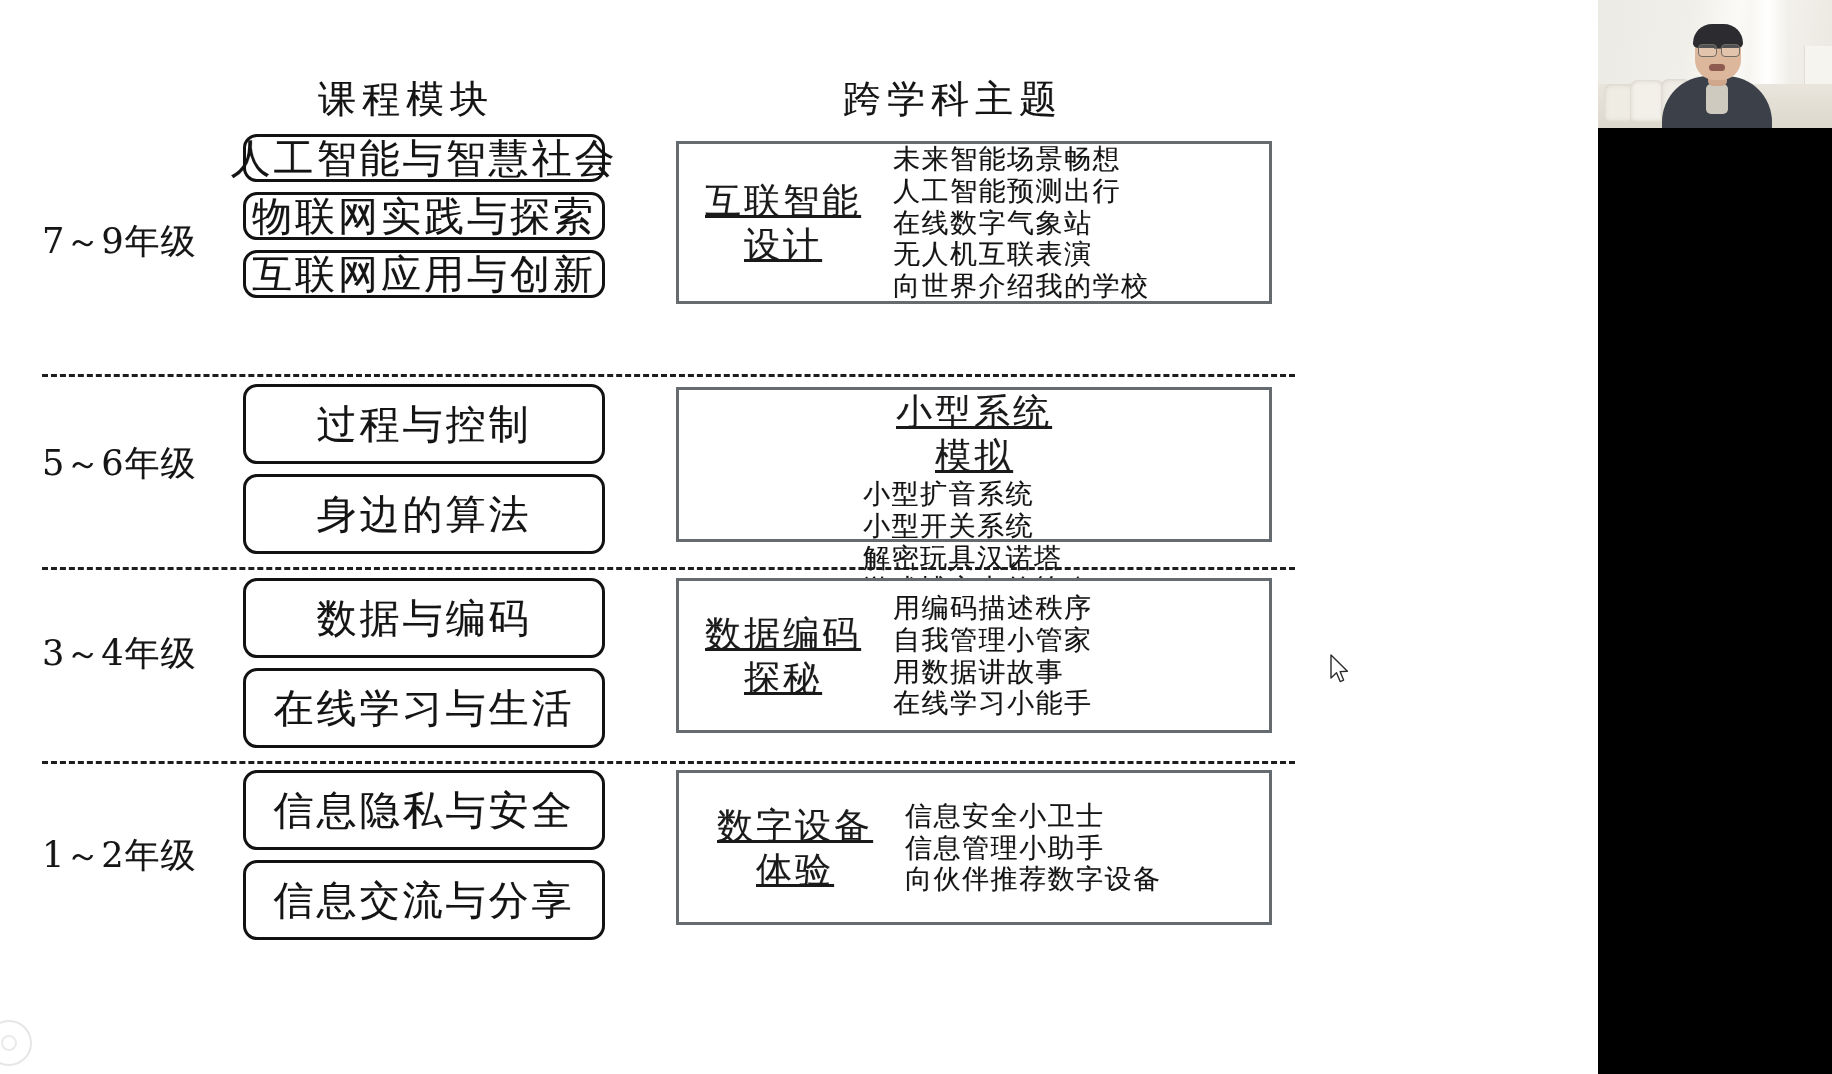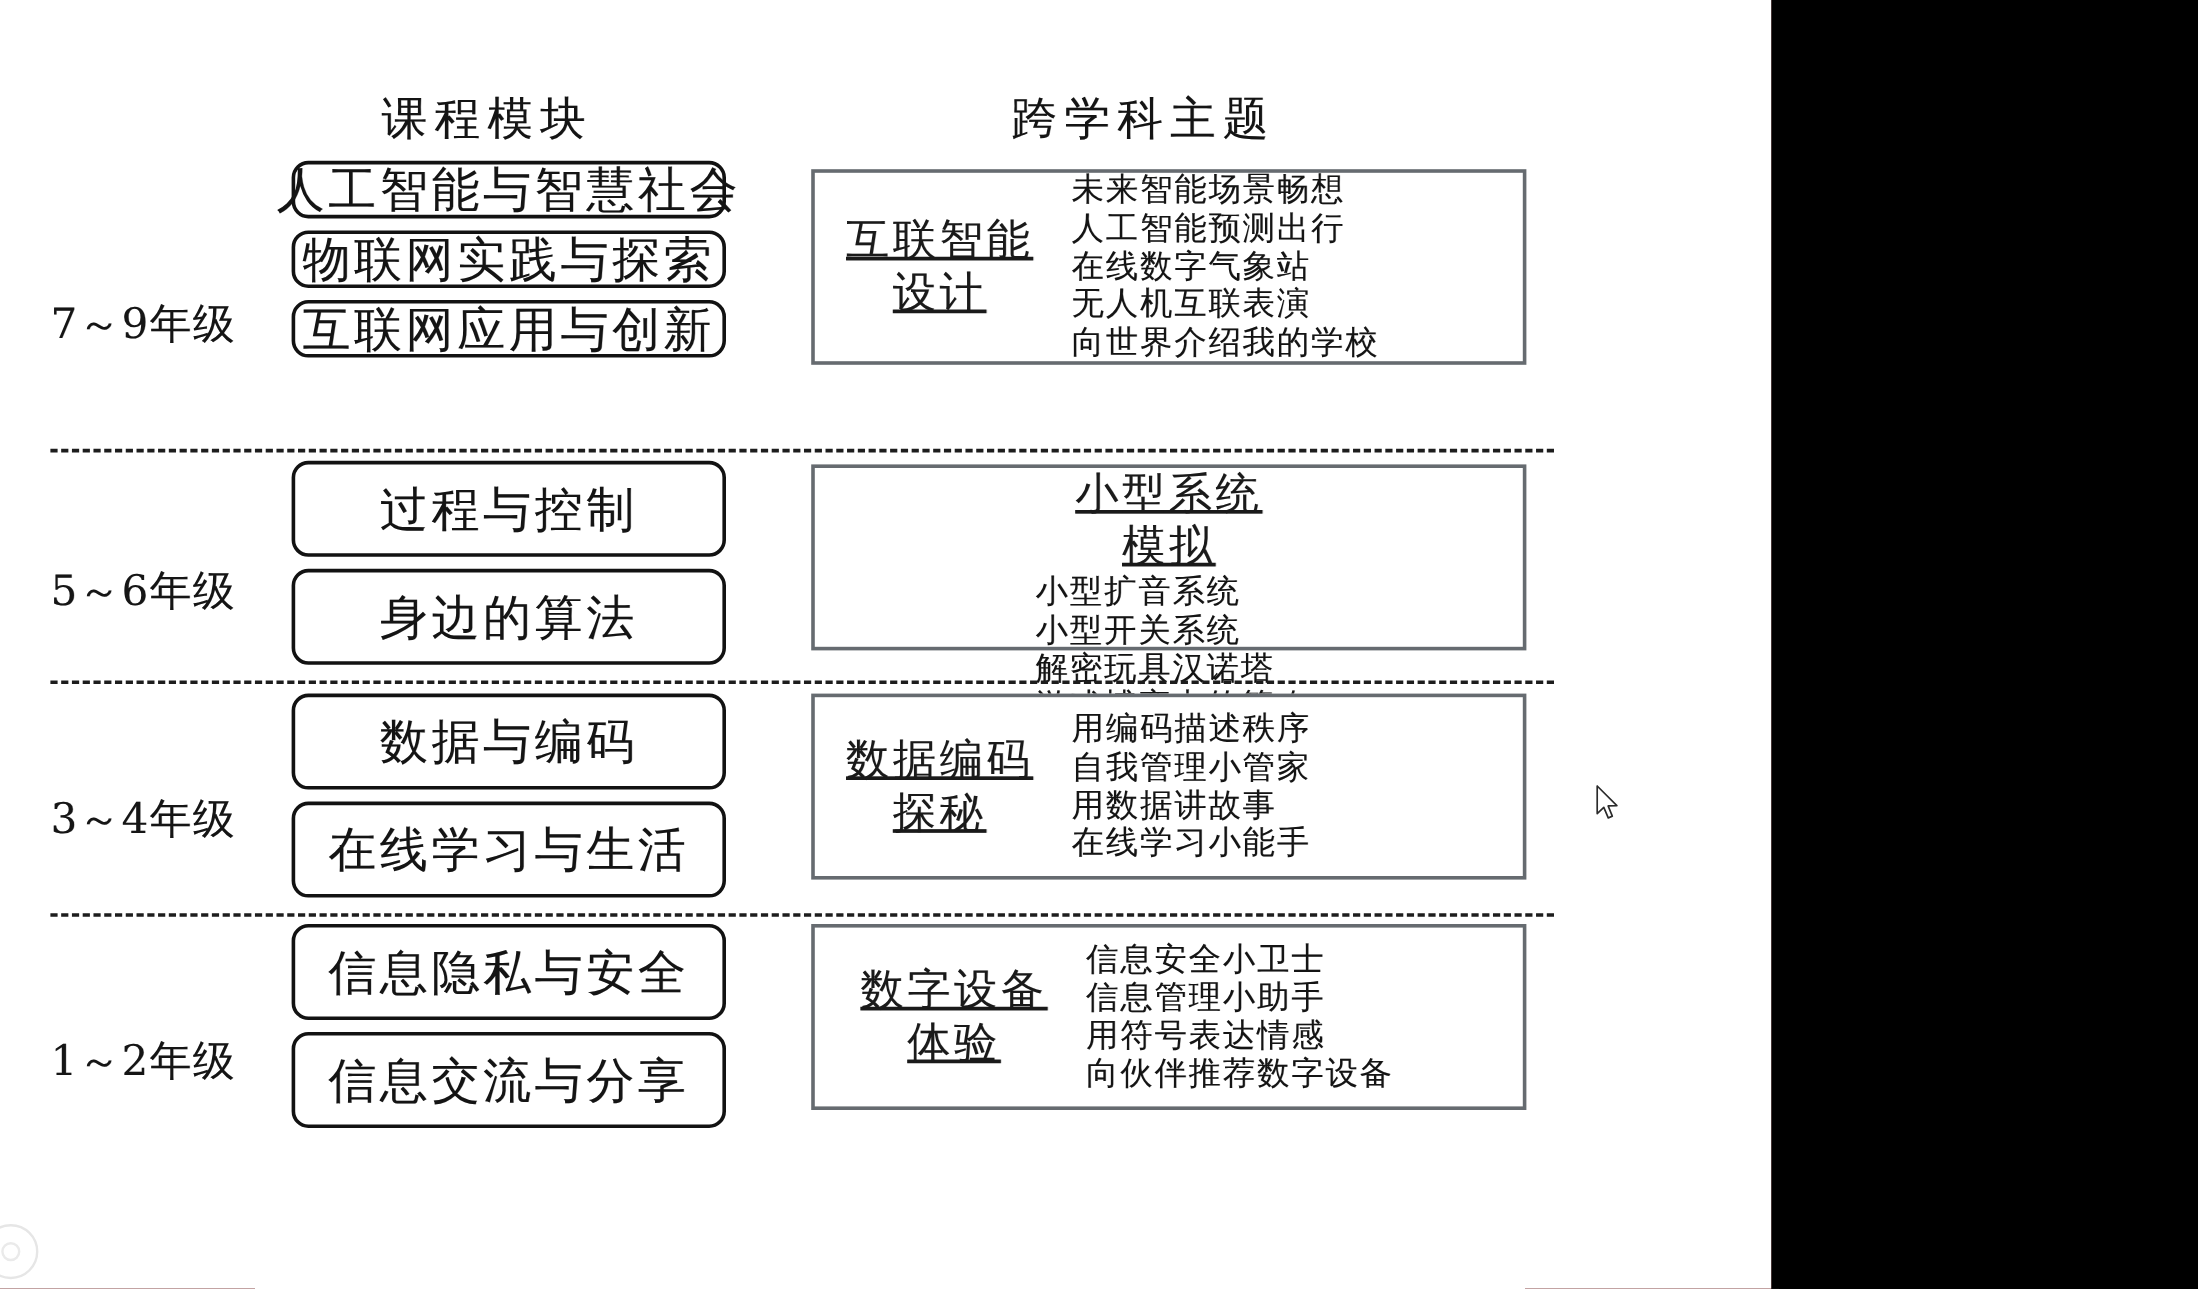--- a/index.html
+++ b/index.html
@@ -10,23 +10,23 @@
   body {
     width: 1832px;
     height: 1074px;
     overflow: hidden;
     font-family: "DejaVu Serif", "Liberation Serif", serif;
   }
 
   
   #screen {
     position: relative;
-    width: 1476px;
+    width: 1832px;
     height: 1074px;
-    background: #7f1d1d;
+    background: #3b82f6;
     overflow: hidden;
   }
 
   
   #slide {
     position: absolute;
     left: 0;
     top: 0;
     width: 1598px;
     height: 1074px;
@@ -62,21 +62,20 @@
   .grade-label {
     position: absolute;
     left: 42px;
     width: 190px;
     text-align: left;
     font-size: 35px;
     letter-spacing: 1px;
     color: #151515;
     white-space: nowrap;
     text-shadow: 0.4px 0 0 rgba(0,0,0,0.3);
-    margin-top: 29px;
   }
   #row-0 .grade-label { top: 86px; }
   #row-1 .grade-label { top: 56px; }
   #row-2 .grade-label { top: 52px; }
   #row-3 .grade-label { top: 62px; }
 
   
   .modules {
     position: absolute;
     left: 243px;
@@ -375,21 +374,20 @@
       </div>
 
       <div class="topic-box">
         <div class="topic-title">
           <div>数字设备</div>
           <div>体验</div>
         </div>
         <div class="topic-items">
           <div>信息安全小卫士</div>
           <div>信息管理小助手</div>
-          <div>用符号表达情感</div>
           <div>向伙伴推荐数字设备</div>
         </div>
       </div>
     </div>
 
     <div id="watermark"></div>
   </div>
 
   <div id="video-panel">
     <div id="video-frame">

